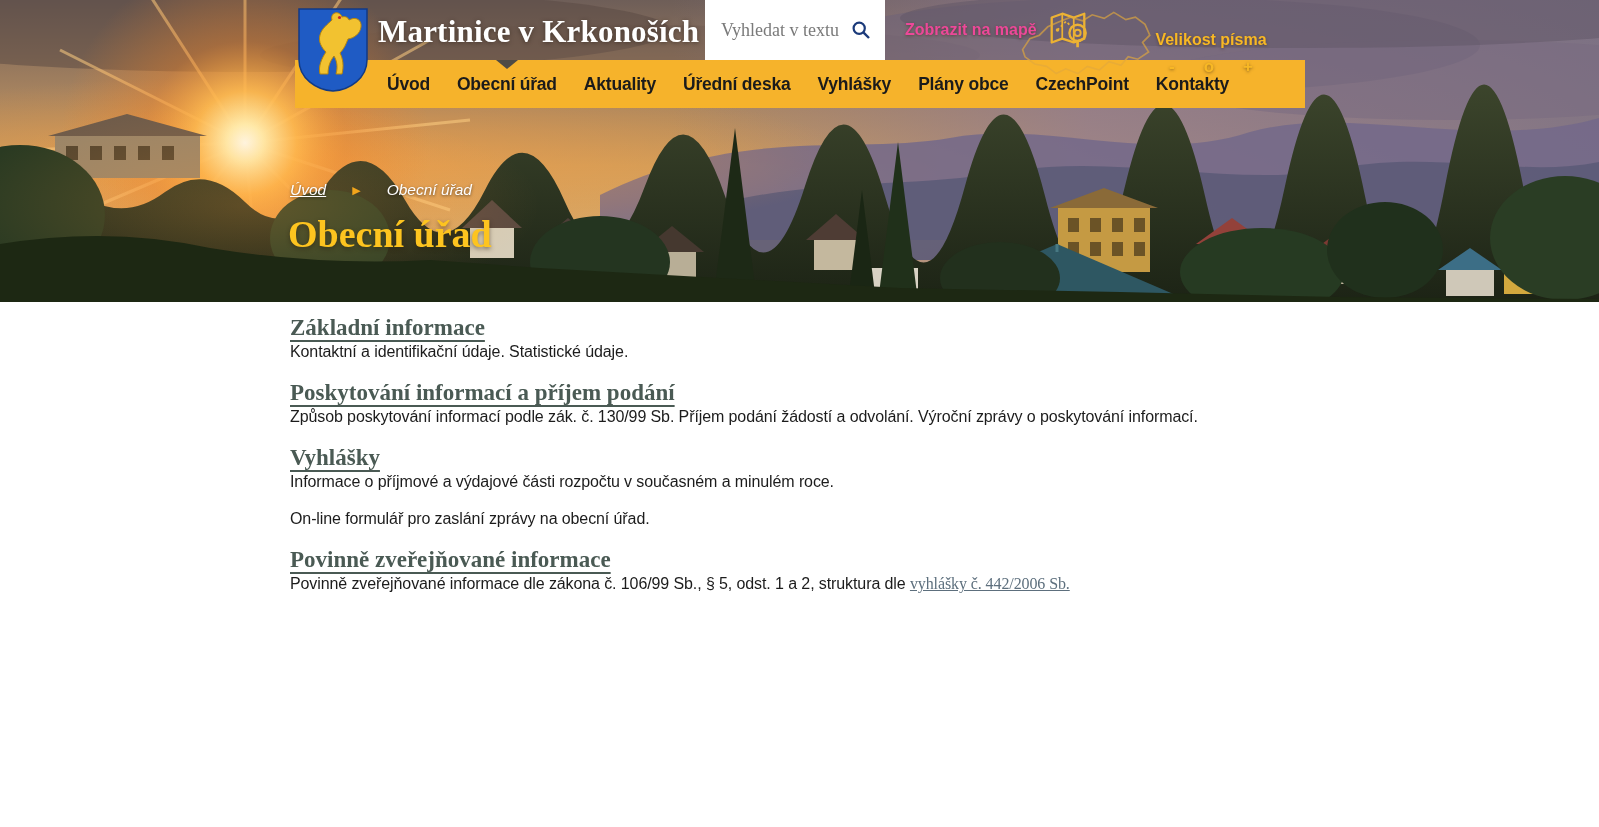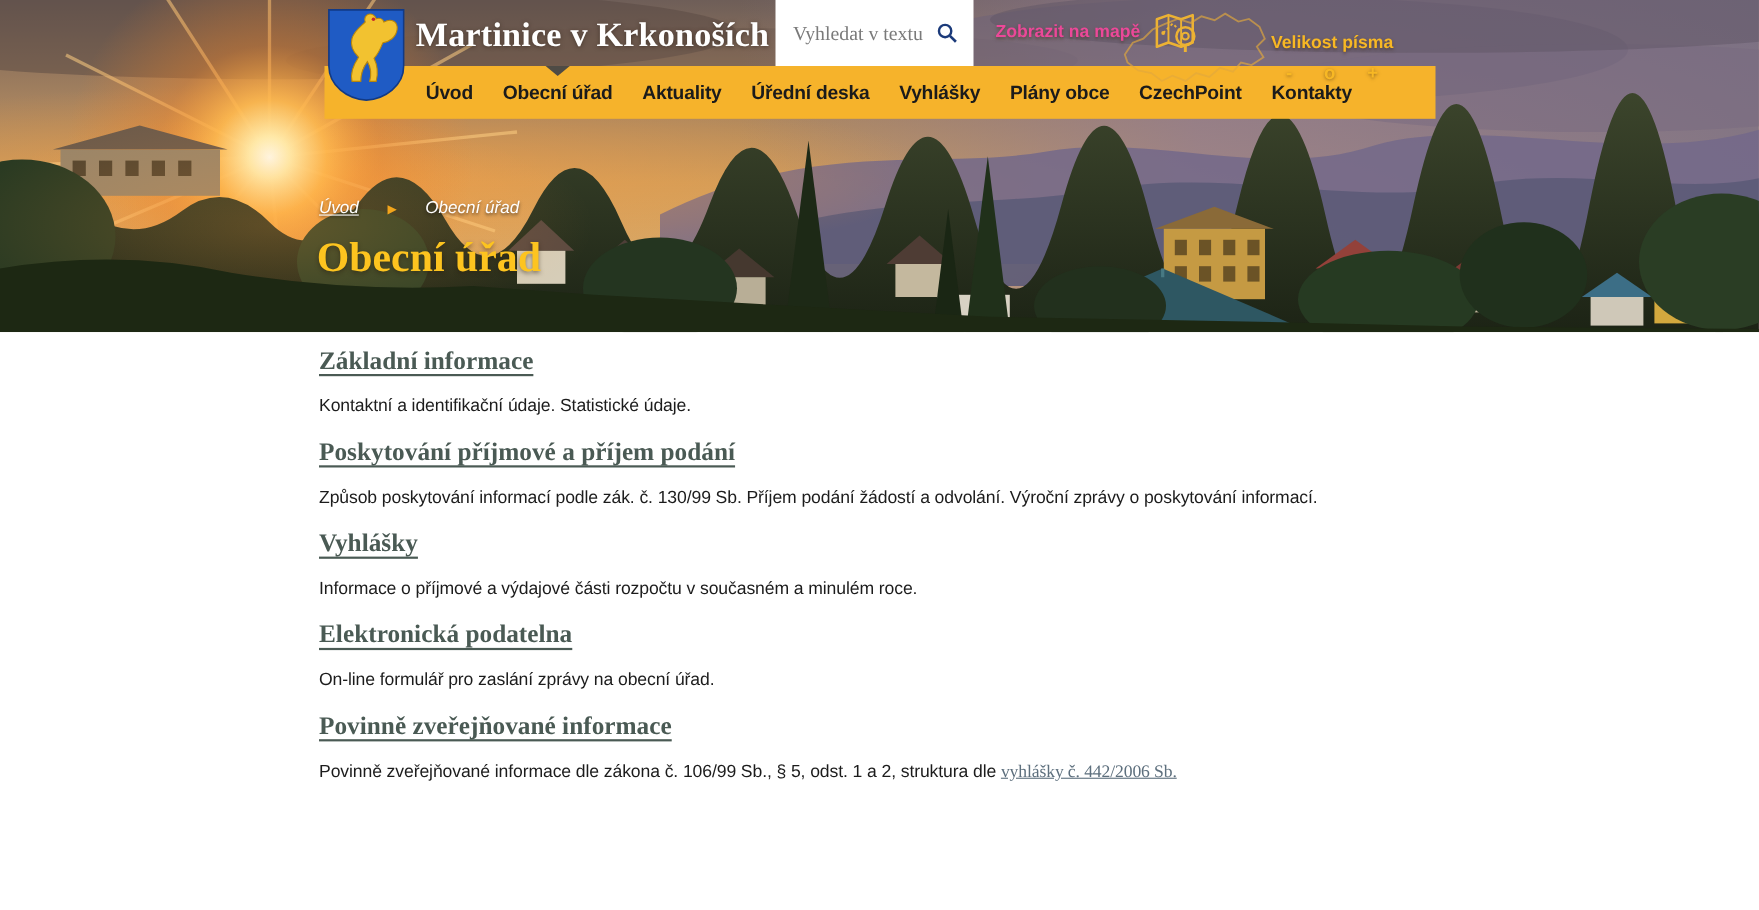--- a/index.html
+++ b/index.html
@@ -97,21 +97,21 @@
   .content-section { padding-top: 18px; }
   .content-section:first-child { padding-top: 0; }
   .section-title { font-size: 0; }
   .section-link {
     font-family: "Liberation Serif", "DejaVu Serif", serif;
     font-weight: bold; font-size: 23px; line-height: 28px; color: #4a5a54;
     text-decoration: underline; text-underline-offset: 5px; text-decoration-thickness: 2px;
     cursor: pointer;
     text-align: center;
   }
-  .section-desc { margin-top: 18px; font-size: 16px; line-height: 19px; color: #1c1c1c; letter-spacing: -0.1px; }
+  .section-desc { font-size: 16px; line-height: 19px; color: #1c1c1c; letter-spacing: -0.1px; }
   .inline-link { color: #5d6f7d; text-decoration: underline; cursor: pointer; font-family: Liberation Serif, serif; }
 </style>
 </head>
 <body>
 
 <div class="hero">
 
   <svg class="hero-photo" viewBox="0 0 1599 302" preserveAspectRatio="none" aria-hidden="true">
     <defs>
       <linearGradient id="sky" x1="0" y1="0" x2="0" y2="1">
@@ -307,31 +307,30 @@
 
 <main class="content">
 
   <section class="content-section">
     <h2 class="section-title"><a class="section-link">Základní informace</a></h2>
     <p class="section-desc">Kontaktní a identifikační údaje. Statistické údaje.</p>
   </section>
 
 
   <section class="content-section">
-    <h2 class="section-title"><a class="section-link">Poskytování příjmové a příjem podání</a></h2>
+    <h2 class="section-title"><a class="section-link">Poskytování informací a příjem podání</a></h2>
     <p class="section-desc">Způsob poskytování informací podle zák. č. 130/99 Sb. Příjem podání žádostí a odvolání. Výroční zprávy o poskytování informací.</p>
   </section>
 
   <section class="content-section">
     <h2 class="section-title"><a class="section-link">Vyhlášky</a></h2>
     <p class="section-desc">Informace o příjmové a výdajové části rozpočtu v současném a minulém roce.</p>
   </section>
 
   <section class="content-section">
-    <h2 class="section-title"><a class="section-link">Elektronická podatelna</a></h2>
     <p class="section-desc">On-line formulář pro zaslání zprávy na obecní úřad.</p>
   </section>
 
   <section class="content-section">
     <h2 class="section-title"><a class="section-link">Povinně zveřejňované informace</a></h2>
     <p class="section-desc"><span>Povinně zveřejňované informace dle zákona č. 106/99 Sb., § 5, odst. 1 a 2, struktura dle </span><a class="inline-link">vyhlášky č. 442/2006 Sb.</a></p>
   </section>
 
 </main>
 

